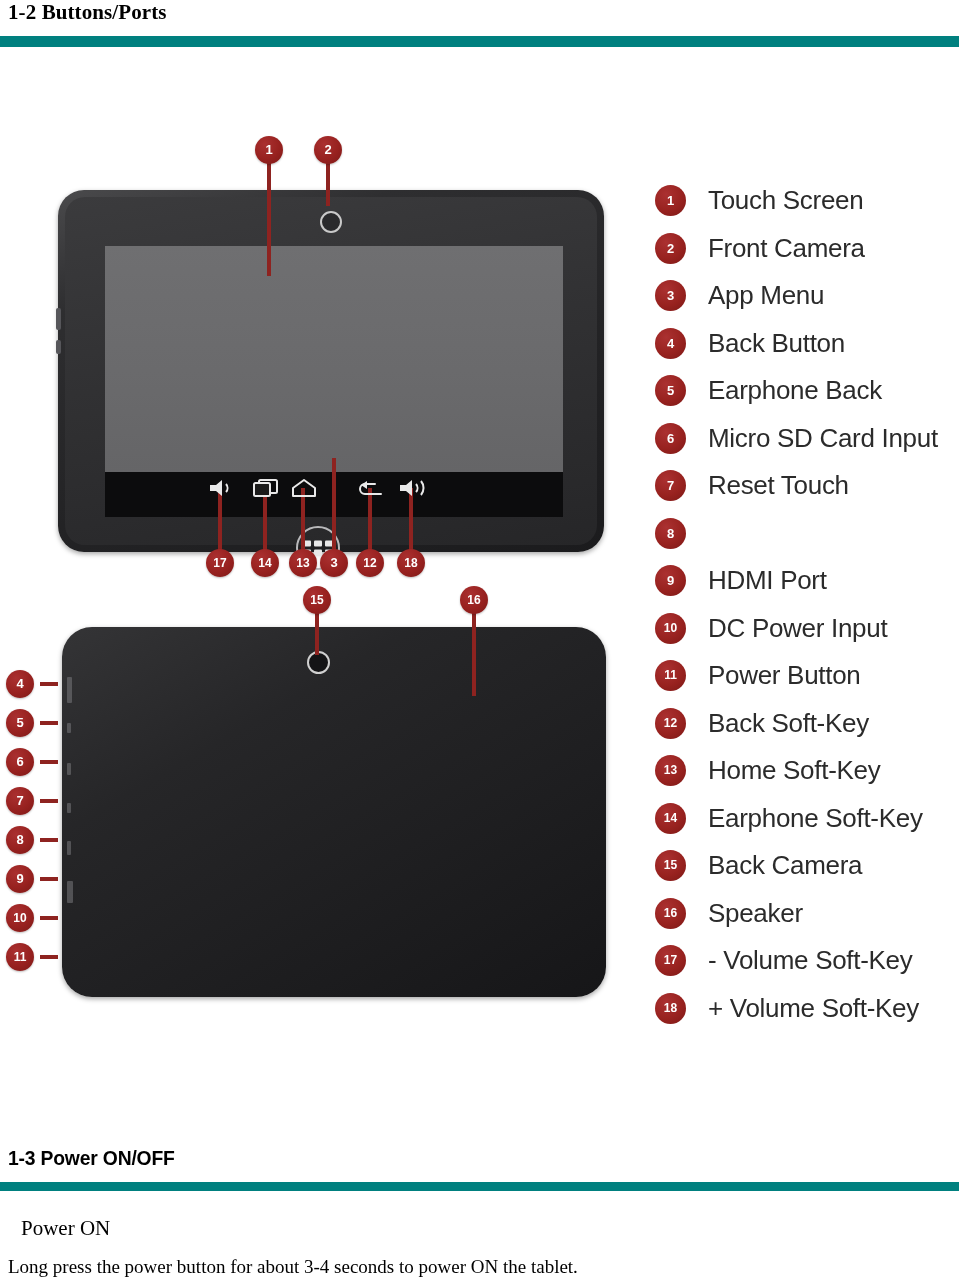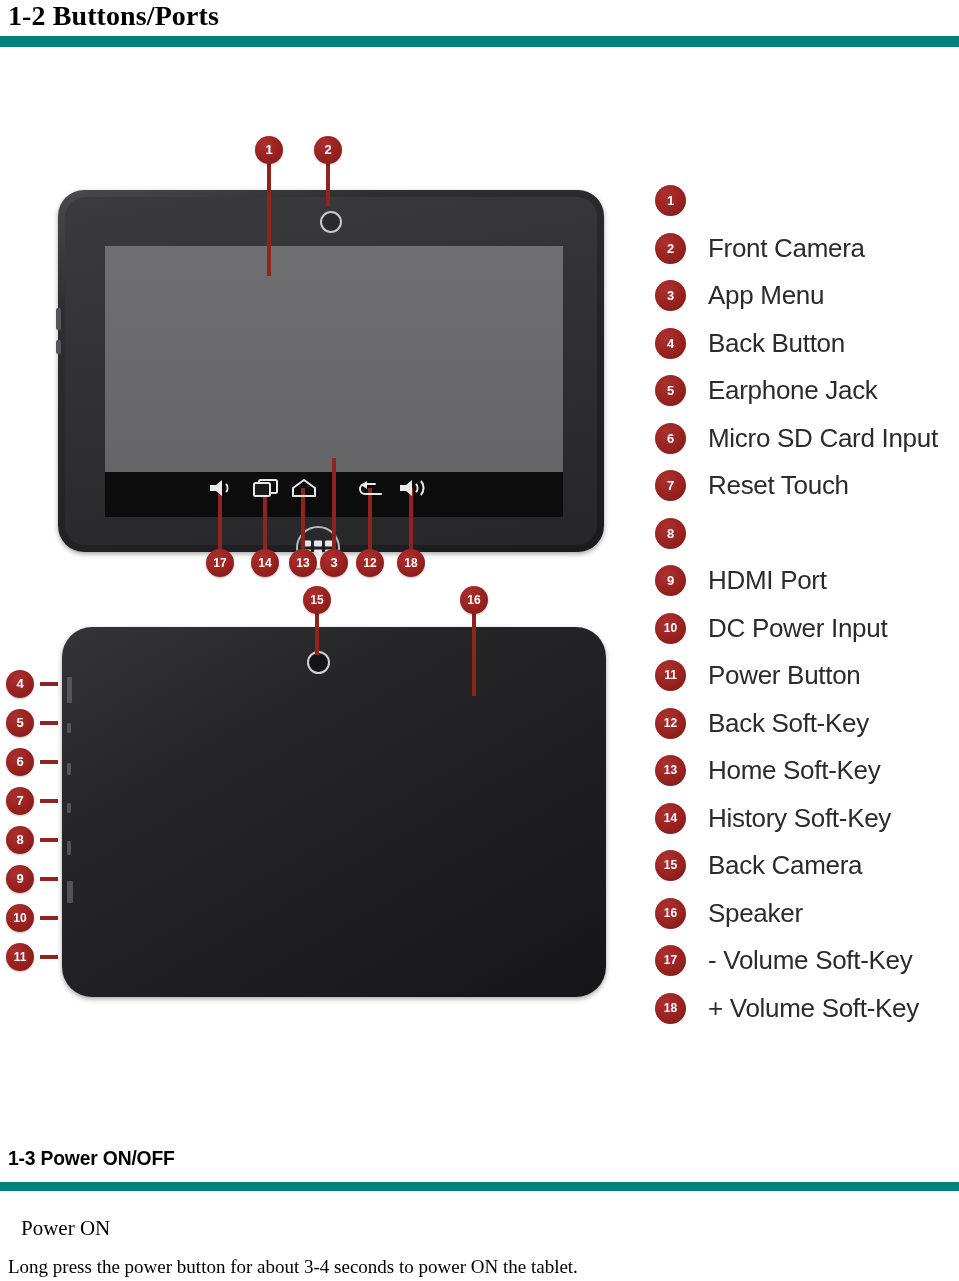--- a/index.html
+++ b/index.html
@@ -14,21 +14,21 @@
     overflow: hidden;
     font-family: "Liberation Serif", "DejaVu Serif", serif;
     color: #000000;
   }
 
   
   .heading-serif {
     position: absolute;
     font-family: "Liberation Serif", "DejaVu Serif", serif;
     font-weight: bold;
-    font-size: 28px;
+    font-size: 21px;
     letter-spacing: 0.1px;
     white-space: nowrap;
   }
   .heading-sans {
     position: absolute;
     font-family: "Liberation Sans", "DejaVu Sans", sans-serif;
     font-weight: bold;
     font-size: 21px;
     letter-spacing: -0.2px;
     white-space: nowrap;
@@ -351,36 +351,37 @@
   <div class="leader-h" style="left:40px; top:806px; width:18px;"></div>
 
   <div class="badge small" style="left:6px;  top:833px;">11</div>
   <div class="leader-h" style="left:40px; top:845px; width:18px;"></div>
 
 </div>
 
 <div id="legend">
   <div class="legend-row">
     <div class="legend-badge">1</div>
+    <div class="legend-label">Touch Screen</div>
   </div>
   <div class="legend-row">
     <div class="legend-badge">2</div>
     <div class="legend-label">Front Camera</div>
   </div>
   <div class="legend-row">
     <div class="legend-badge">3</div>
     <div class="legend-label">App Menu</div>
   </div>
   <div class="legend-row">
     <div class="legend-badge">4</div>
     <div class="legend-label">Back Button</div>
   </div>
   <div class="legend-row">
     <div class="legend-badge">5</div>
-    <div class="legend-label">Earphone Jack</div>
+    <div class="legend-label">Earphone Back</div>
   </div>
   <div class="legend-row">
     <div class="legend-badge">6</div>
     <div class="legend-label">Micro SD Card Input</div>
   </div>
   <div class="legend-row">
     <div class="legend-badge">7</div>
     <div class="legend-label">Reset Touch</div>
   </div>
   <div class="legend-row">
@@ -401,21 +402,21 @@
   <div class="legend-row">
     <div class="legend-badge two-digit">12</div>
     <div class="legend-label">Back Soft-Key</div>
   </div>
   <div class="legend-row">
     <div class="legend-badge two-digit">13</div>
     <div class="legend-label">Home Soft-Key</div>
   </div>
   <div class="legend-row">
     <div class="legend-badge two-digit">14</div>
-    <div class="legend-label">History Soft-Key</div>
+    <div class="legend-label">Earphone Soft-Key</div>
   </div>
   <div class="legend-row">
     <div class="legend-badge two-digit">15</div>
     <div class="legend-label">Back Camera</div>
   </div>
   <div class="legend-row">
     <div class="legend-badge two-digit">16</div>
     <div class="legend-label">Speaker</div>
   </div>
   <div class="legend-row">

